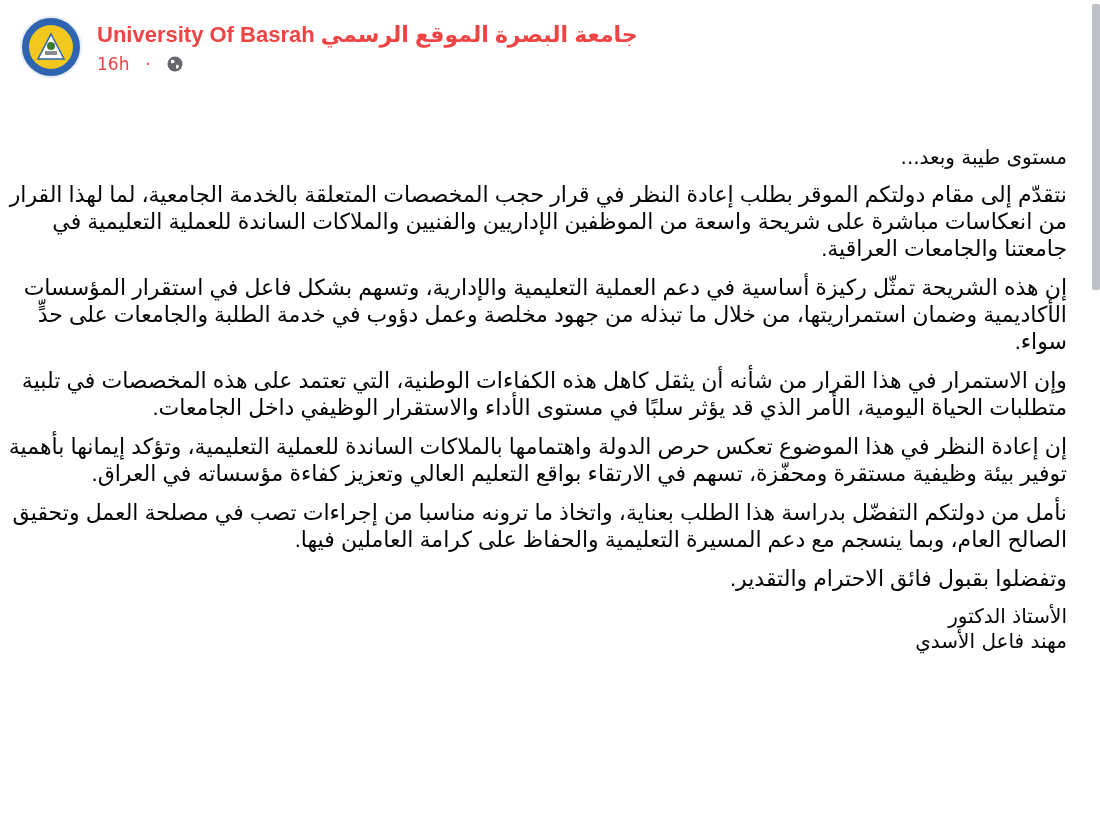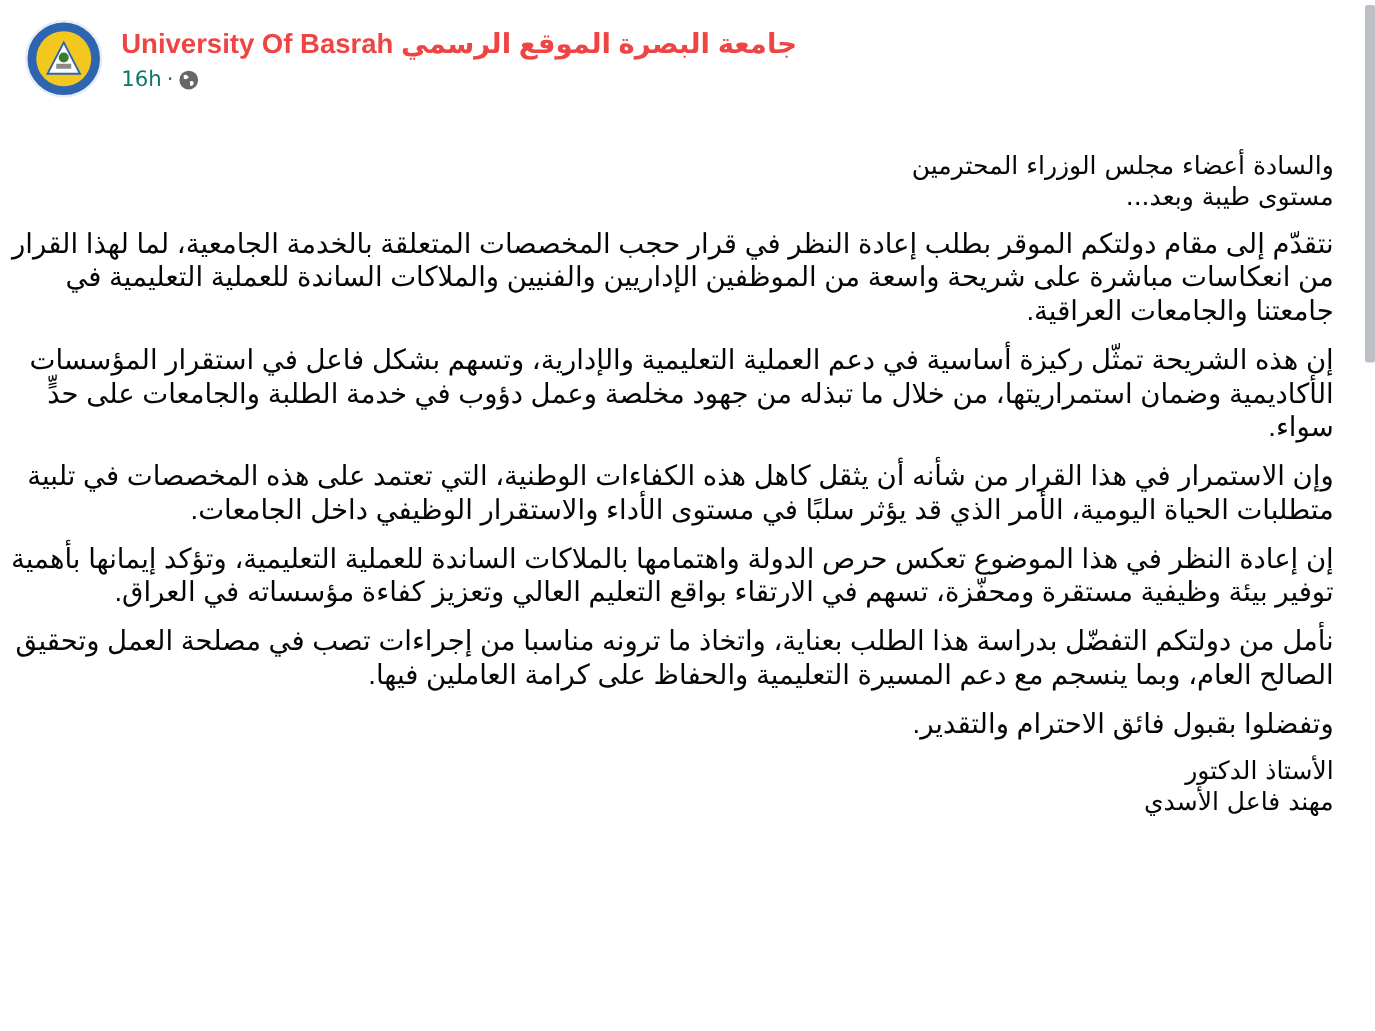--- a/index.html
+++ b/index.html
@@ -16,21 +16,21 @@
   }
   .avatar .inner {
     width:44px; height:44px; border-radius:50%; background:#f2c81f;
     display:flex; align-items:center; justify-content:center;
   }
   .page-name {
     position:absolute; left:77px; top:6px; white-space:nowrap;
     font-family:"Liberation Sans","DejaVu Sans",sans-serif;
     font-size:22px; font-weight:bold; color:#ef4444; direction:ltr;
   }
-  .meta { position:absolute; left:77px; top:38px; font-size:17px; color:#0f766e; white-space:nowrap; display:flex; align-items:center; gap:4px;}
+  .meta { position:absolute; left:77px; top:38px; font-size:17px; color:#ef4444; white-space:nowrap; display:flex; align-items:center; gap:16px;}
   .globe { display:inline-block; width:16px; height:16px; }
   .post {
     position:absolute; right:33px; top:94px; width:1075px;
     direction:rtl; text-align:right;
     font-size:20px; line-height:25.5px; color:#050505;
   }
   .post p { margin:0 0 10px 0; }
   .post p.tight { margin-bottom:12px; }
   .post .narrow { font-family:"Liberation Sans","DejaVu Sans",sans-serif; font-size:22px; line-height:27px; letter-spacing:-0.3px; }
   .scrollbar-thumb {
@@ -59,21 +59,21 @@
         <circle cx="8" cy="8" r="7.5" fill="#65676b"></circle>
         <path d="M4 4 Q7 3 8 6 Q6 8 4 7 Z M9 9 Q12 8 12 11 Q10 14 9 12 Z" fill="#ffffff"></path>
       </svg>
     </span>
   </div>
 </div>
 
 <div class="post">
   <p>
     <br>
-    <span>والسادة أعضاء مجلس الوزراء المحترمين</span><br>
+    <br>
     <span>مستوى طيبة وبعد...</span>
   </p>
   <p class="narrow tight">نتقدّم إلى مقام دولتكم الموقر بطلب إعادة النظر في قرار حجب المخصصات المتعلقة بالخدمة الجامعية، لما لهذا القرار من انعكاسات مباشرة على شريحة واسعة من الموظفين الإداريين والفنيين والملاكات الساندة للعملية التعليمية في جامعتنا والجامعات العراقية.</p>
   <p class="narrow tight">إن هذه الشريحة تمثّل ركيزة أساسية في دعم العملية التعليمية والإدارية، وتسهم بشكل فاعل في استقرار المؤسسات الأكاديمية وضمان استمراريتها، من خلال ما تبذله من جهود مخلصة وعمل دؤوب في خدمة الطلبة والجامعات على حدٍّ سواء.</p>
   <p class="narrow tight">وإن الاستمرار في هذا القرار من شأنه أن يثقل كاهل هذه الكفاءات الوطنية، التي تعتمد على هذه المخصصات في تلبية متطلبات الحياة اليومية، الأمر الذي قد يؤثر سلبًا في مستوى الأداء والاستقرار الوظيفي داخل الجامعات.</p>
   <p class="narrow tight">إن إعادة النظر في هذا الموضوع تعكس حرص الدولة واهتمامها بالملاكات الساندة للعملية التعليمية، وتؤكد إيمانها بأهمية توفير بيئة وظيفية مستقرة ومحفّزة، تسهم في الارتقاء بواقع التعليم العالي وتعزيز كفاءة مؤسساته في العراق.</p>
   <p class="narrow tight">نأمل من دولتكم التفضّل بدراسة هذا الطلب بعناية، واتخاذ ما ترونه مناسبا من إجراءات تصب في مصلحة العمل وتحقيق الصالح العام، وبما ينسجم مع دعم المسيرة التعليمية والحفاظ على كرامة العاملين فيها.</p>
   <p class="narrow tight">وتفضلوا بقبول فائق الاحترام والتقدير.</p>
   <p>
     <span>الأستاذ الدكتور</span><br>

